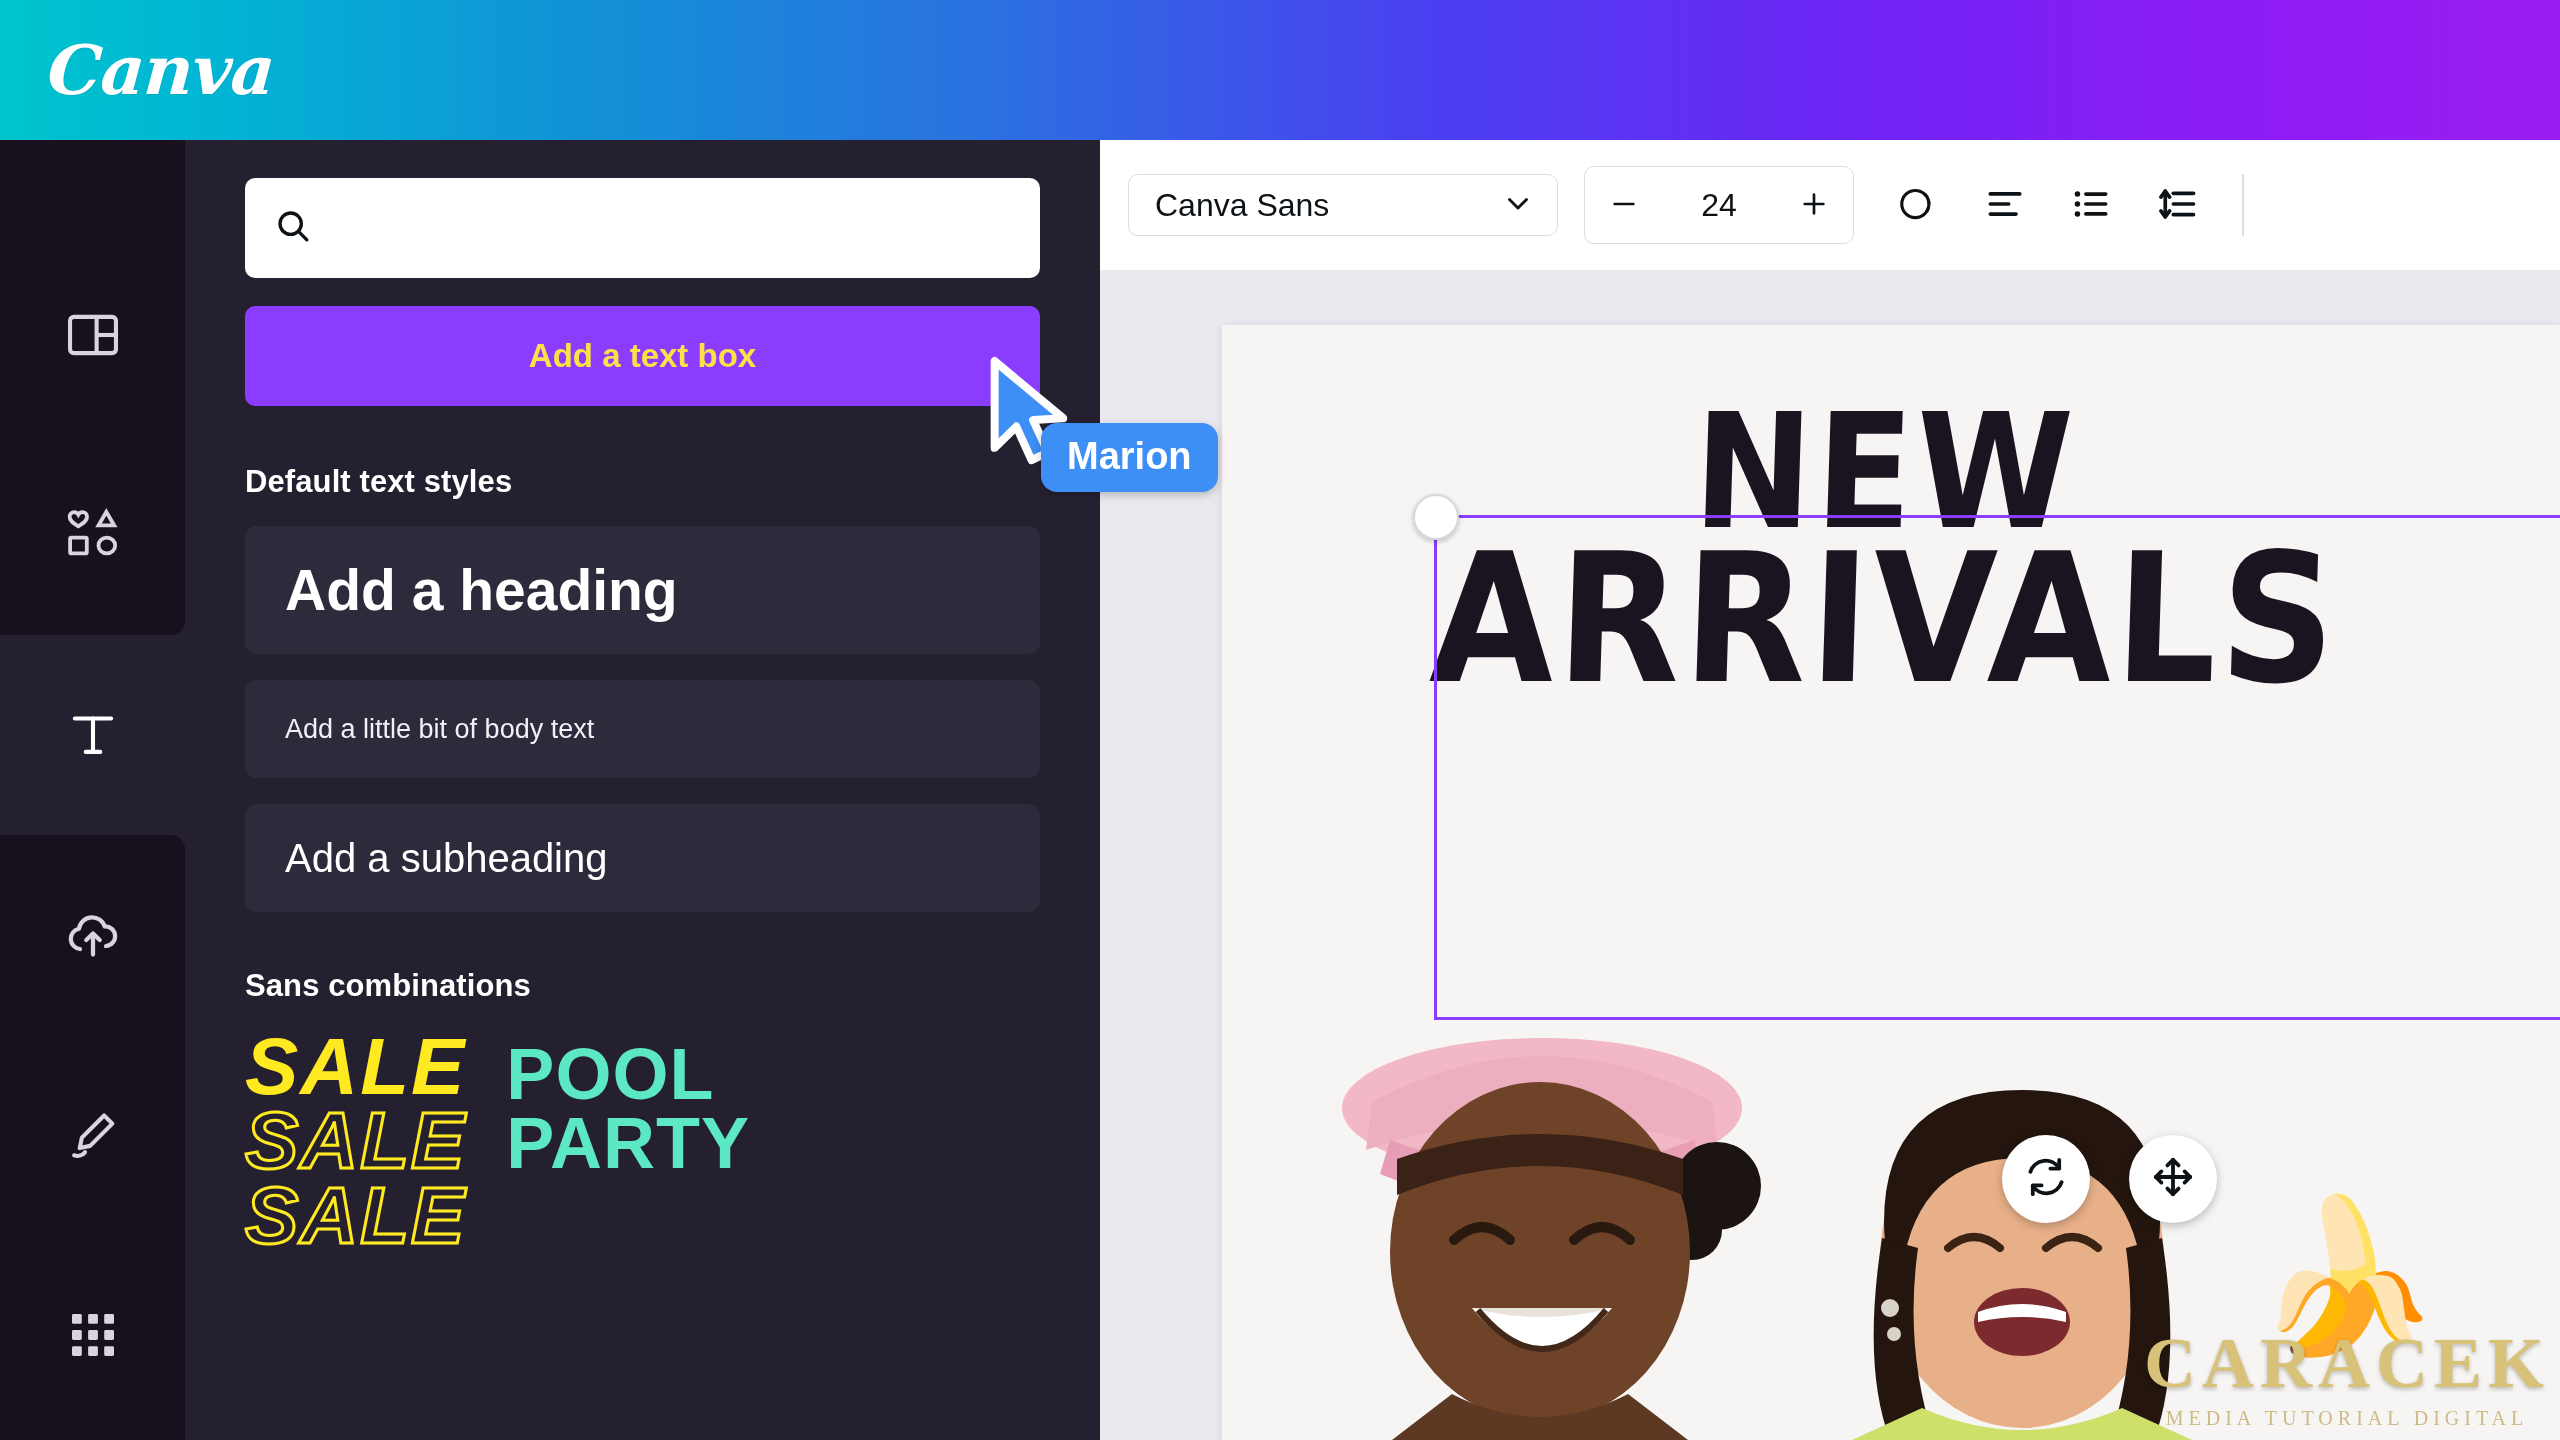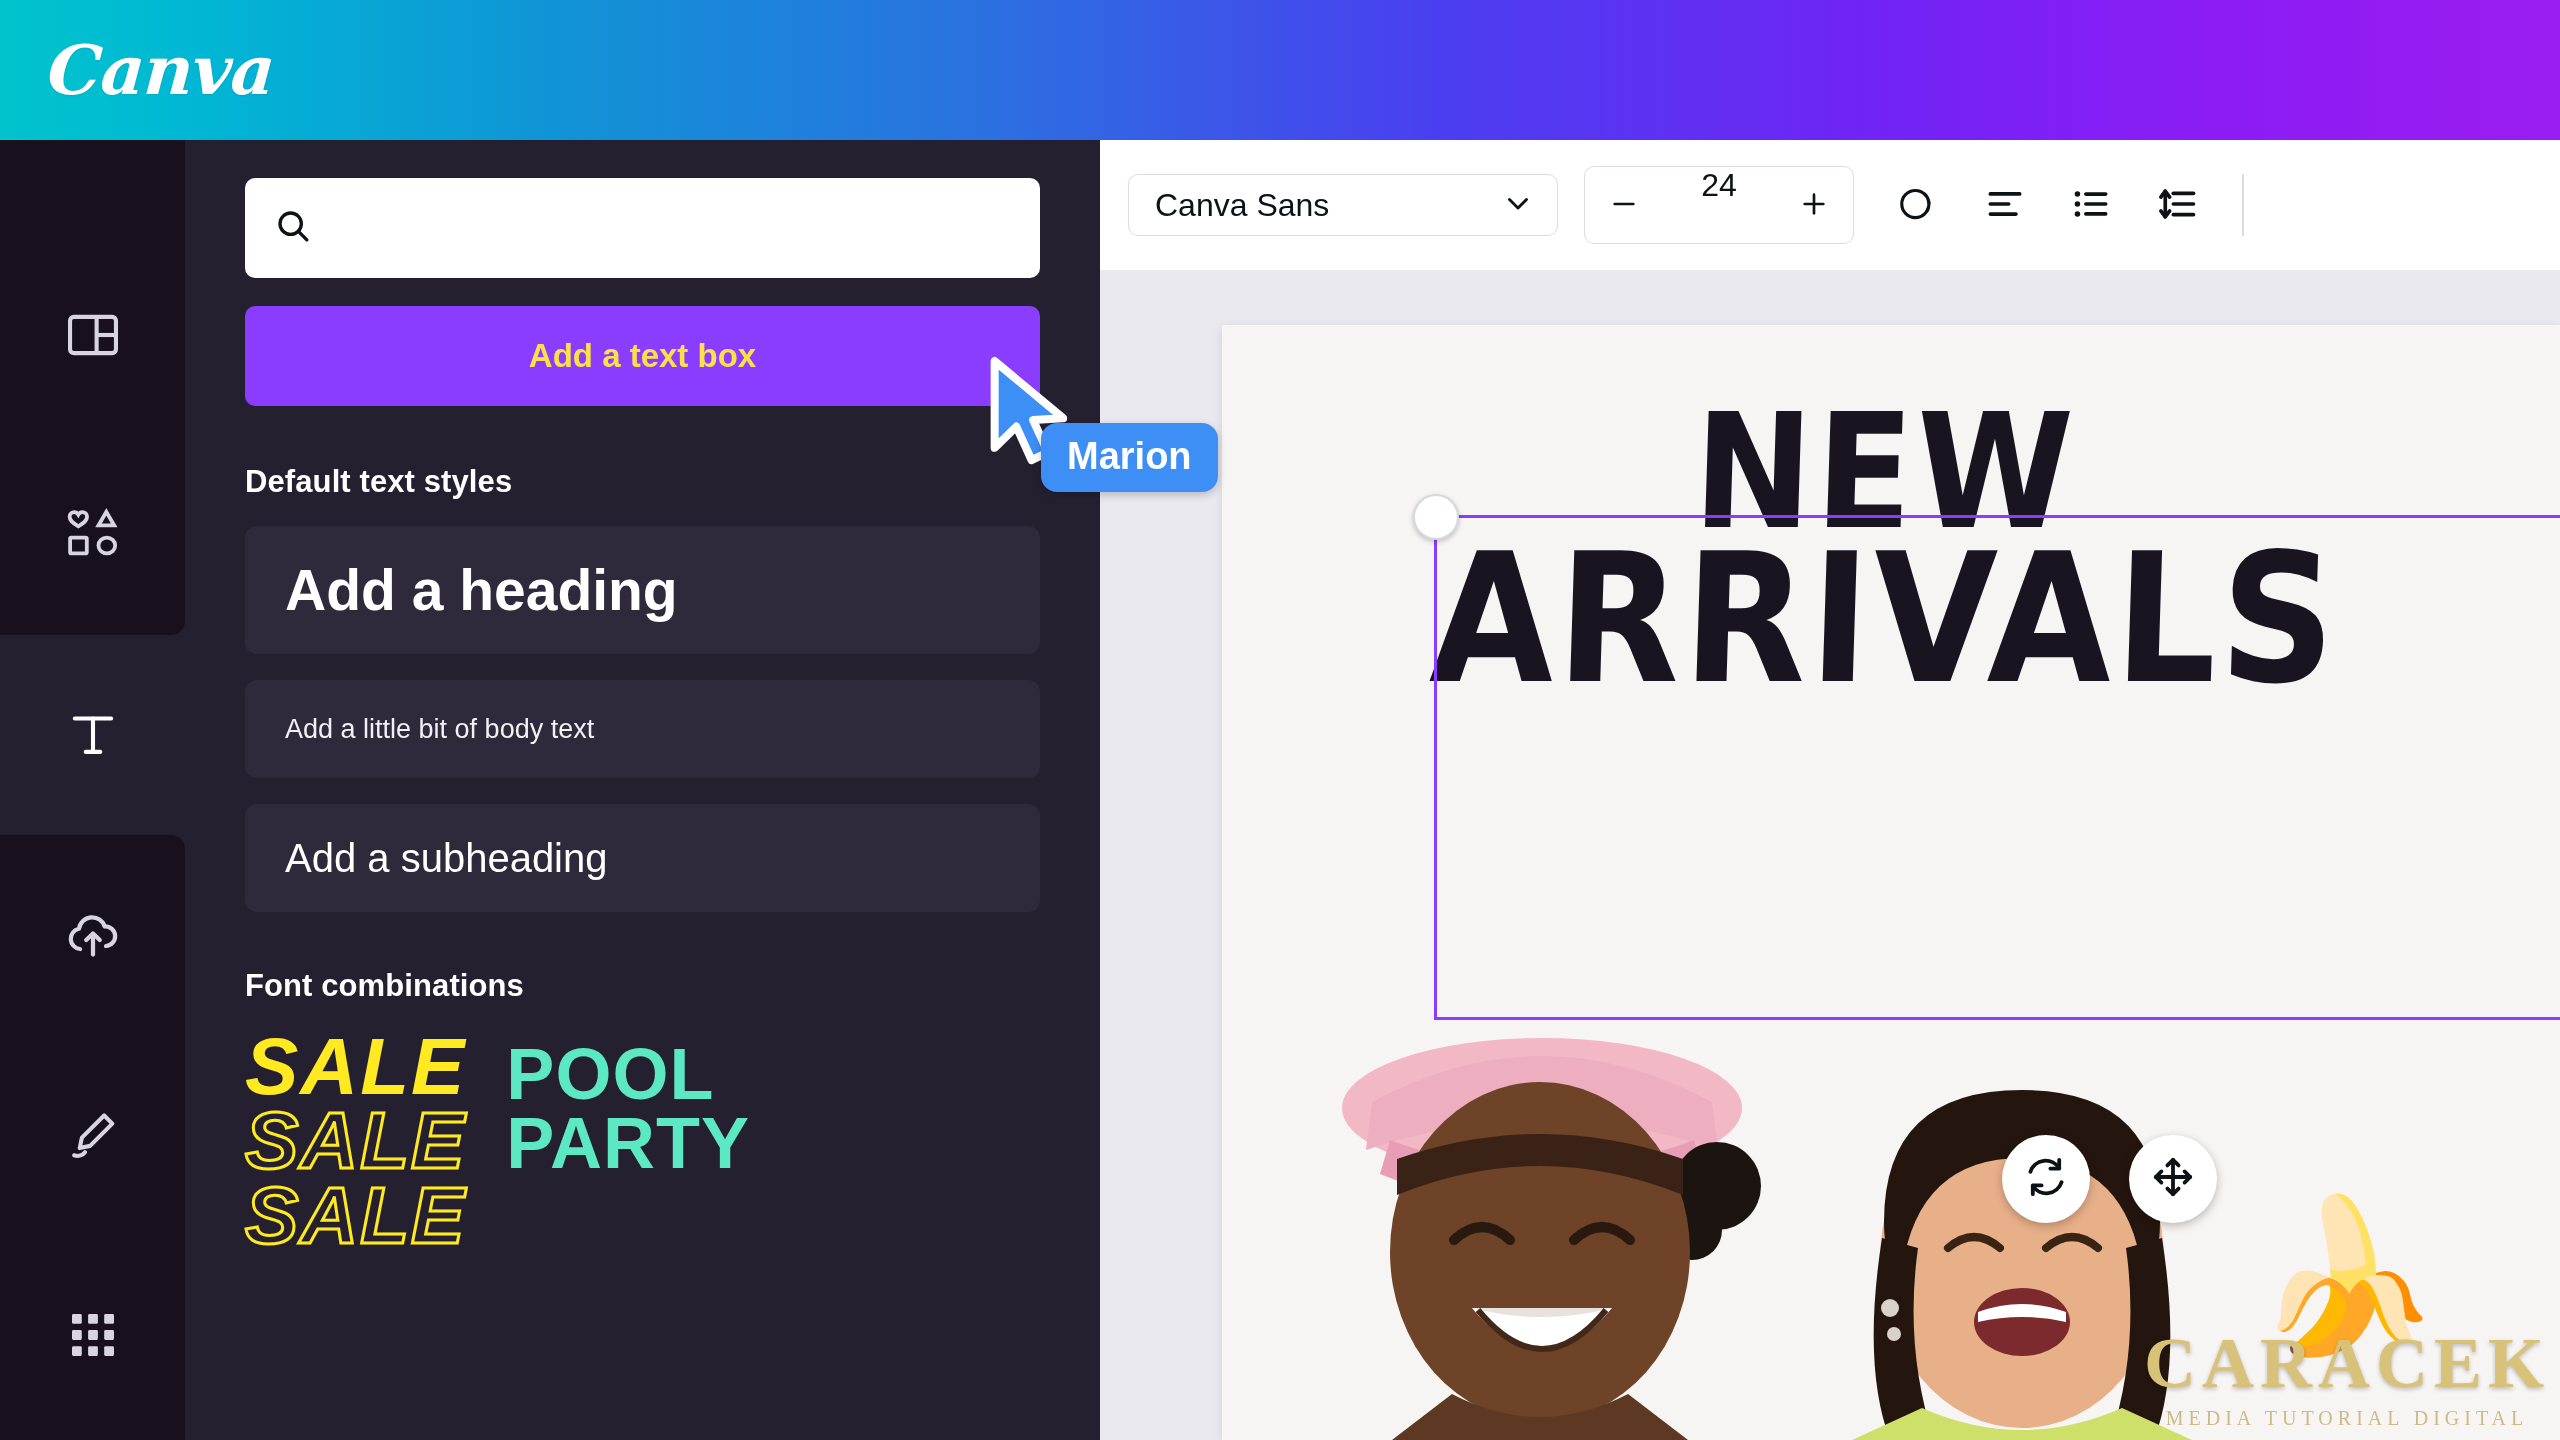--- a/index.html
+++ b/index.html
@@ -146,21 +146,21 @@
     display:flex; align-items:center; justify-content:space-between;
     padding:0 22px 0 26px;
     cursor:pointer;
   }
   .font-select-label { font-size:32px; color:#0d1216; }
   .size-group {
     margin-left:26px;
     width:270px; height:78px;
     border:1.5px solid #dcdce6;
     border-radius:10px;
-    display:flex; align-items:flex-start;
+    display:flex; align-items:center;
   }
   .size-btn {
     width:78px; height:100%;
     display:flex; align-items:center; justify-content:center;
     background:transparent; border:0; cursor:pointer;
   }
   .size-val {
     flex:1; text-align:center;
     font-size:32px; color:#0d1216;
     border:0; outline:0; background:transparent;
@@ -363,21 +363,21 @@
     <div class="style-card style-heading">
       <span>Add a heading</span>
     </div>
     <div class="style-card style-body">
       <span>Add a little bit of body text</span>
     </div>
     <div class="style-card style-subheading">
       <span>Add a subheading</span>
     </div>
 
-    <div class="section-title combo-title">Font combinations</div>
+    <div class="section-title combo-title">Sans combinations</div>
 
     <div class="combo-row">
       <div class="combo-sale">
         <div class="l1">SALE</div>
         <div class="l2">SALE</div>
         <div class="l3">SALE</div>
       </div>
       <div class="combo-pool">
         <div>POOL</div>
         <div>PARTY</div>

